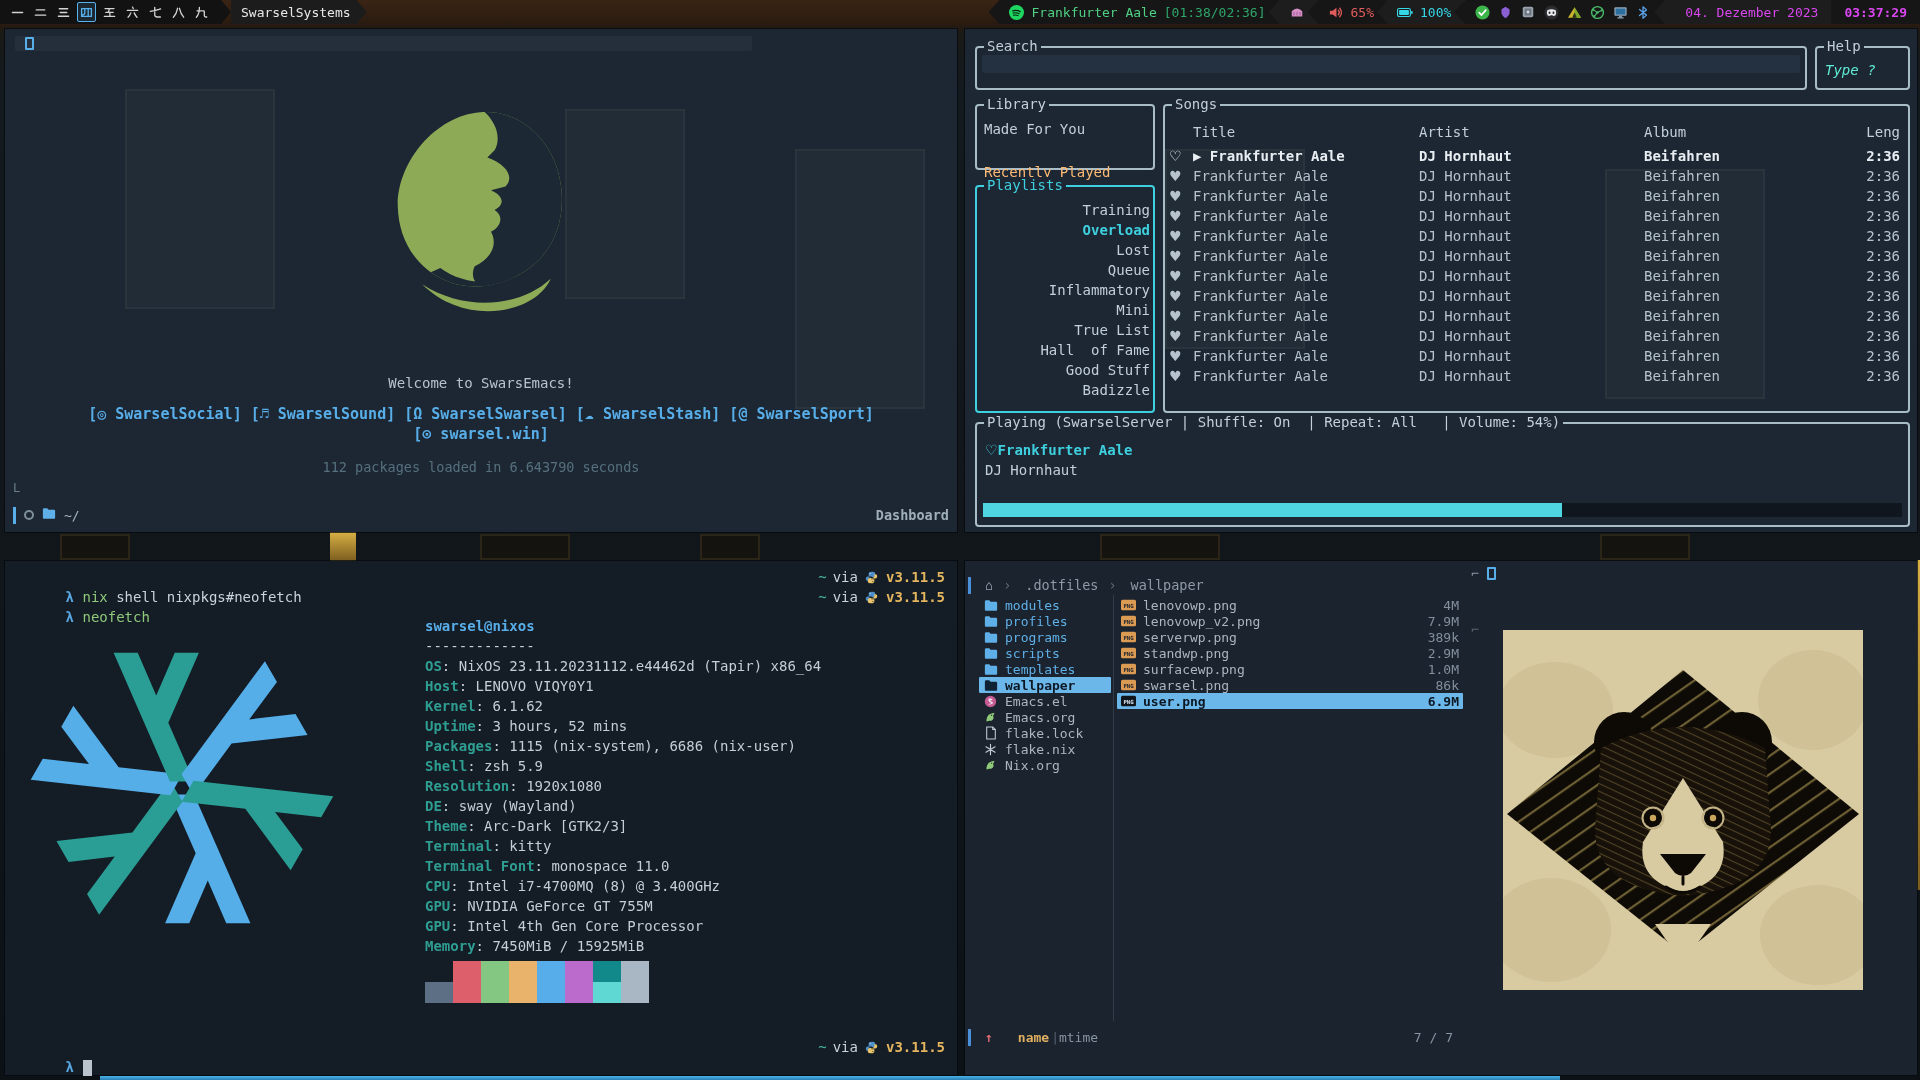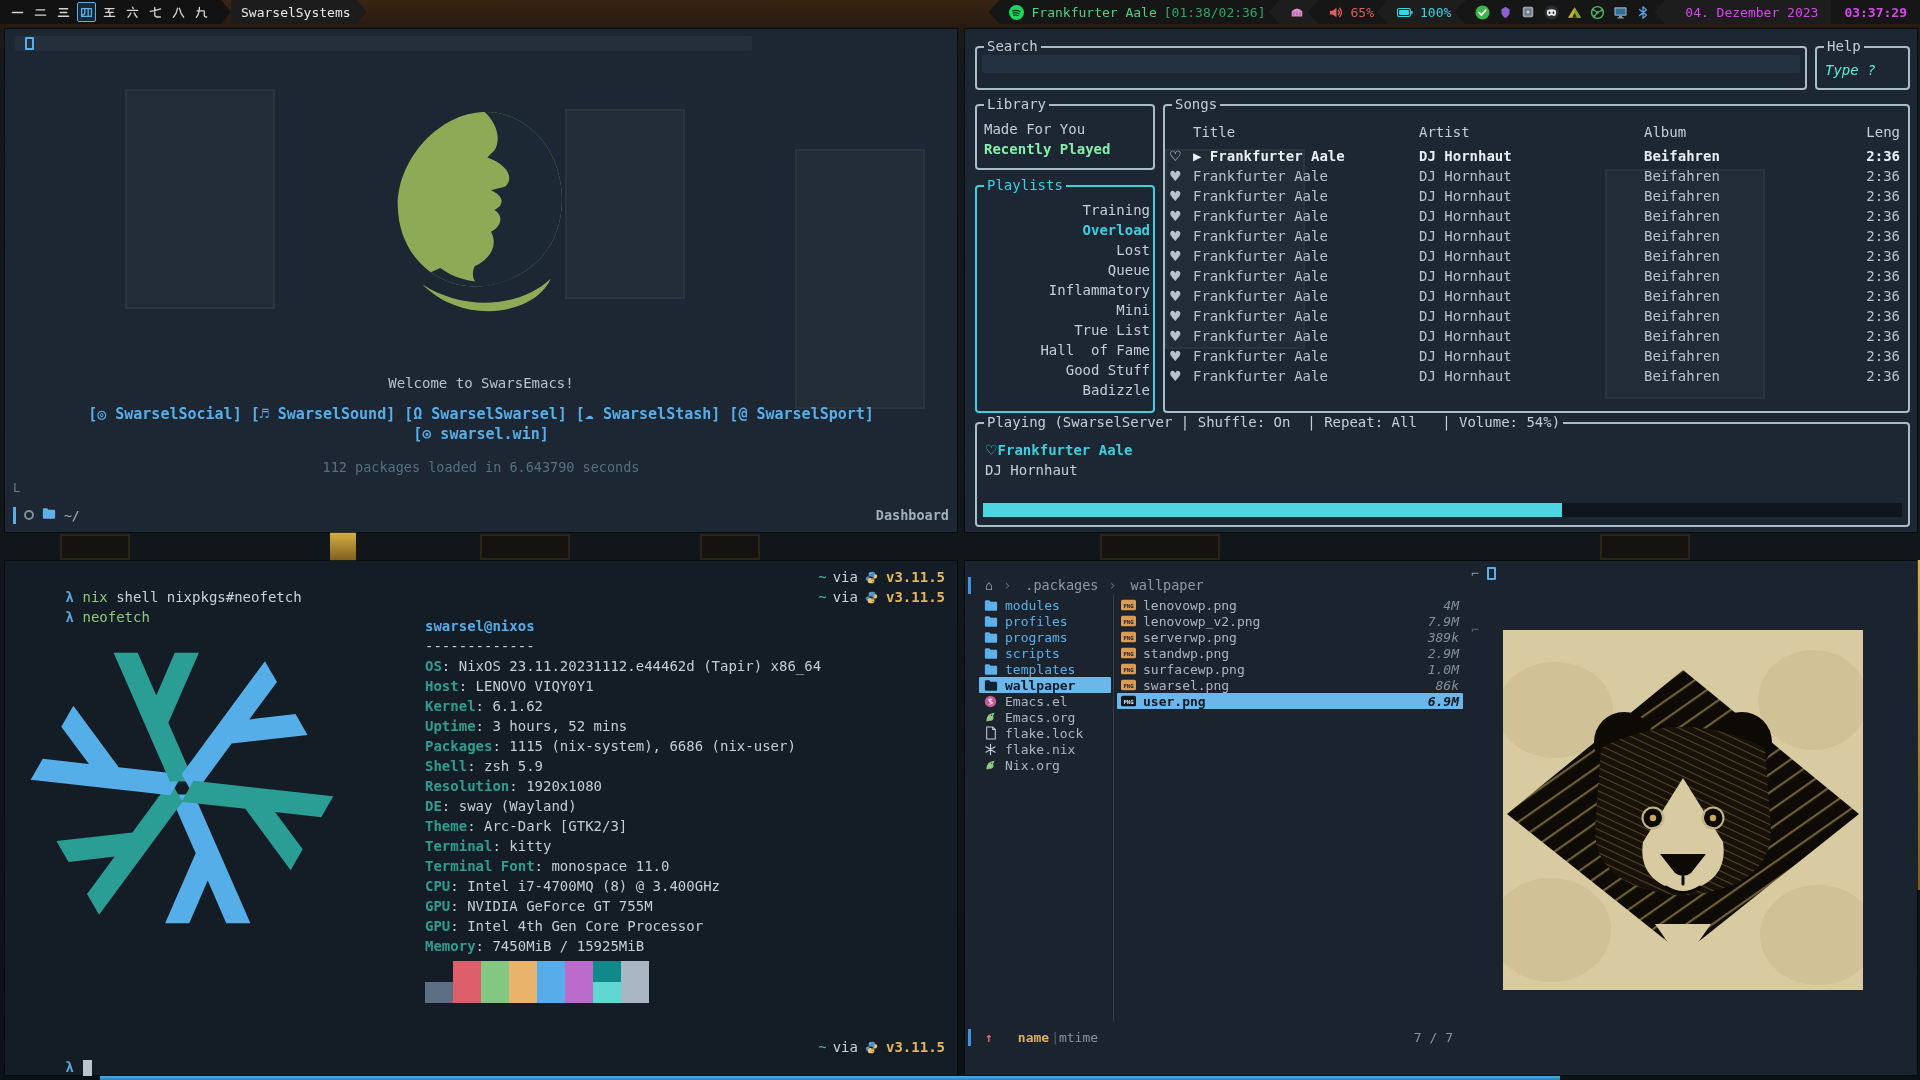--- a/index.html
+++ b/index.html
@@ -67,21 +67,21 @@
   .tui-title{position:absolute; top:-10px; left:7px; background:#1c2733; padding:0 3px; color:#c3cfd8; white-space:pre;}
   .tui-box.cyan > .tui-title{color:#3fd0e0;}
   #mu-search{left:10px; top:17px; width:832px; height:44px;}
   .search-input{position:absolute; left:5px; top:7px; right:5px; height:18px; background:#243140; border-radius:2px;}
   #mu-help{left:850px; top:17px; width:95px; height:44px;}
   .help-content{position:absolute; left:8px; top:14px; color:#5eead4;font-style:italic;}
   #mu-library{left:10px; top:75px; width:180px; height:66px;}
   #mu-playlists{left:10px; top:156px; width:180px; height:228px;text-align:right;}
   .tui-items{position:absolute; left:7px; top:13px; right:3px;}
   .tui-item{height:20px; line-height:20px; color:#c3cfd8; white-space:pre; cursor:pointer;}
-  .tui-item.bold{font-weight:bold; color:#86efac;}
+  .tui-item.bold{font-weight:normal; color:#fdba74;margin-top:23px;}
   .tui-item.active{font-weight:bold; color:#3fd0e0;}
   #mu-songs{left:198px; top:75px; width:747px; height:309px;}
   .song-grid{display:grid; grid-template-columns:24px 226px 225px 202px 1fr; height:20px; line-height:20px; align-items:center; padding:0 8px 0 4px;}
   .song-head{position:absolute; left:0; right:0; top:16px; color:#c3cfd8;}
   .song-rows{position:absolute; left:0; right:0; top:40px;}
   .song-row{color:#b6c2cc; cursor:pointer;}
   .song-row.playing{font-weight:bold; color:#e8eef2;}
   .song-heart{font-family:"DejaVu Sans",sans-serif;}
   .song-len,.head-len{text-align:right;}
   #mu-playing{left:10px; top:393px; width:935px; height:105px;}
@@ -125,21 +125,21 @@
   .fm-row{height:16px; display:flex; align-items:center; gap:7px; padding:0 4px; color:#5fb0e8; cursor:pointer; border-radius:1px;}
   .fm-row .fm-icon{display:inline-flex; width:15px; justify-content:center;}
   .fm-row.file-entry{color:#aab6c0;}
   .fm-row.selected{background:#6cb7ea; color:#0d1722; font-weight:bold;}
   .folder-icon{color:#5fb0e8;}
   .selected .folder-icon{color:#0f2233;}
   .png-badge rect{fill:#dc9b52;}
   .png-badge text{fill:#1b232e;}
   .selected .png-badge rect{fill:#10151c;}
   .selected .png-badge text{fill:#d8e6f2;}
-  .fm-size{margin-left:auto; color:#828f9c;font-style:italic;}
+  .fm-size{margin-left:auto; color:#828f9c;}
   .fm-row.selected .fm-size{color:#0d1722;}
   .fm-status{position:absolute; left:0; top:466px; width:500px; height:20px; display:flex; align-items:center; font-size:13px;}
   .sort-arrow{color:#e06c75; margin-left:14px; font-weight:bold;}
   .sort-primary{color:#e0b060; font-weight:bold; margin-left:25px;}
   .sort-pipe{color:#55606c; margin-left:2px;}
   .sort-secondary{color:#8794a1;}
   .fm-counter{margin-left:auto; margin-right:12px; color:#8794a1;}
   #bear{position:absolute; left:538px; top:69px;}
 </style>
 </head>
@@ -609,21 +609,21 @@
 
   <div class="win" id="win-files">
     <span class="corner-glyph" style="left:506px;top:8px;">⌐</span>
     <div class="kitty-box" style="left:522px;top:6px;"></div>
     <span class="corner-glyph" style="left:506px;top:64px;color:#5a6672;">⌐</span>
 
     <div class="crumb">
       <span class="vbar" style="margin-left:3px;"></span>
       <span>⌂</span>
       <span class="sep">›</span>
-      <span>.packages</span>
+      <span>.dotfiles</span>
       <span class="sep">›</span>
       <span>wallpaper</span>
     </div>
 
     <div class="pane-sep"></div>
     <div class="fm-rows" id="dir-pane">
         <div class="fm-row">
           <span class="fm-icon">
             <svg class="folder-icon" width="14" height="13" viewBox="0 0 16 14">
               <path d="M1 2.5 C1 1.7 1.6 1 2.4 1 H6 L7.5 2.8 H13.6 C14.4 2.8 15 3.4 15 4.2 V11.5 C15 12.3 14.4 13 13.6 13 H2.4 C1.6 13 1 12.3 1 11.5 Z" fill="currentColor"></path>

